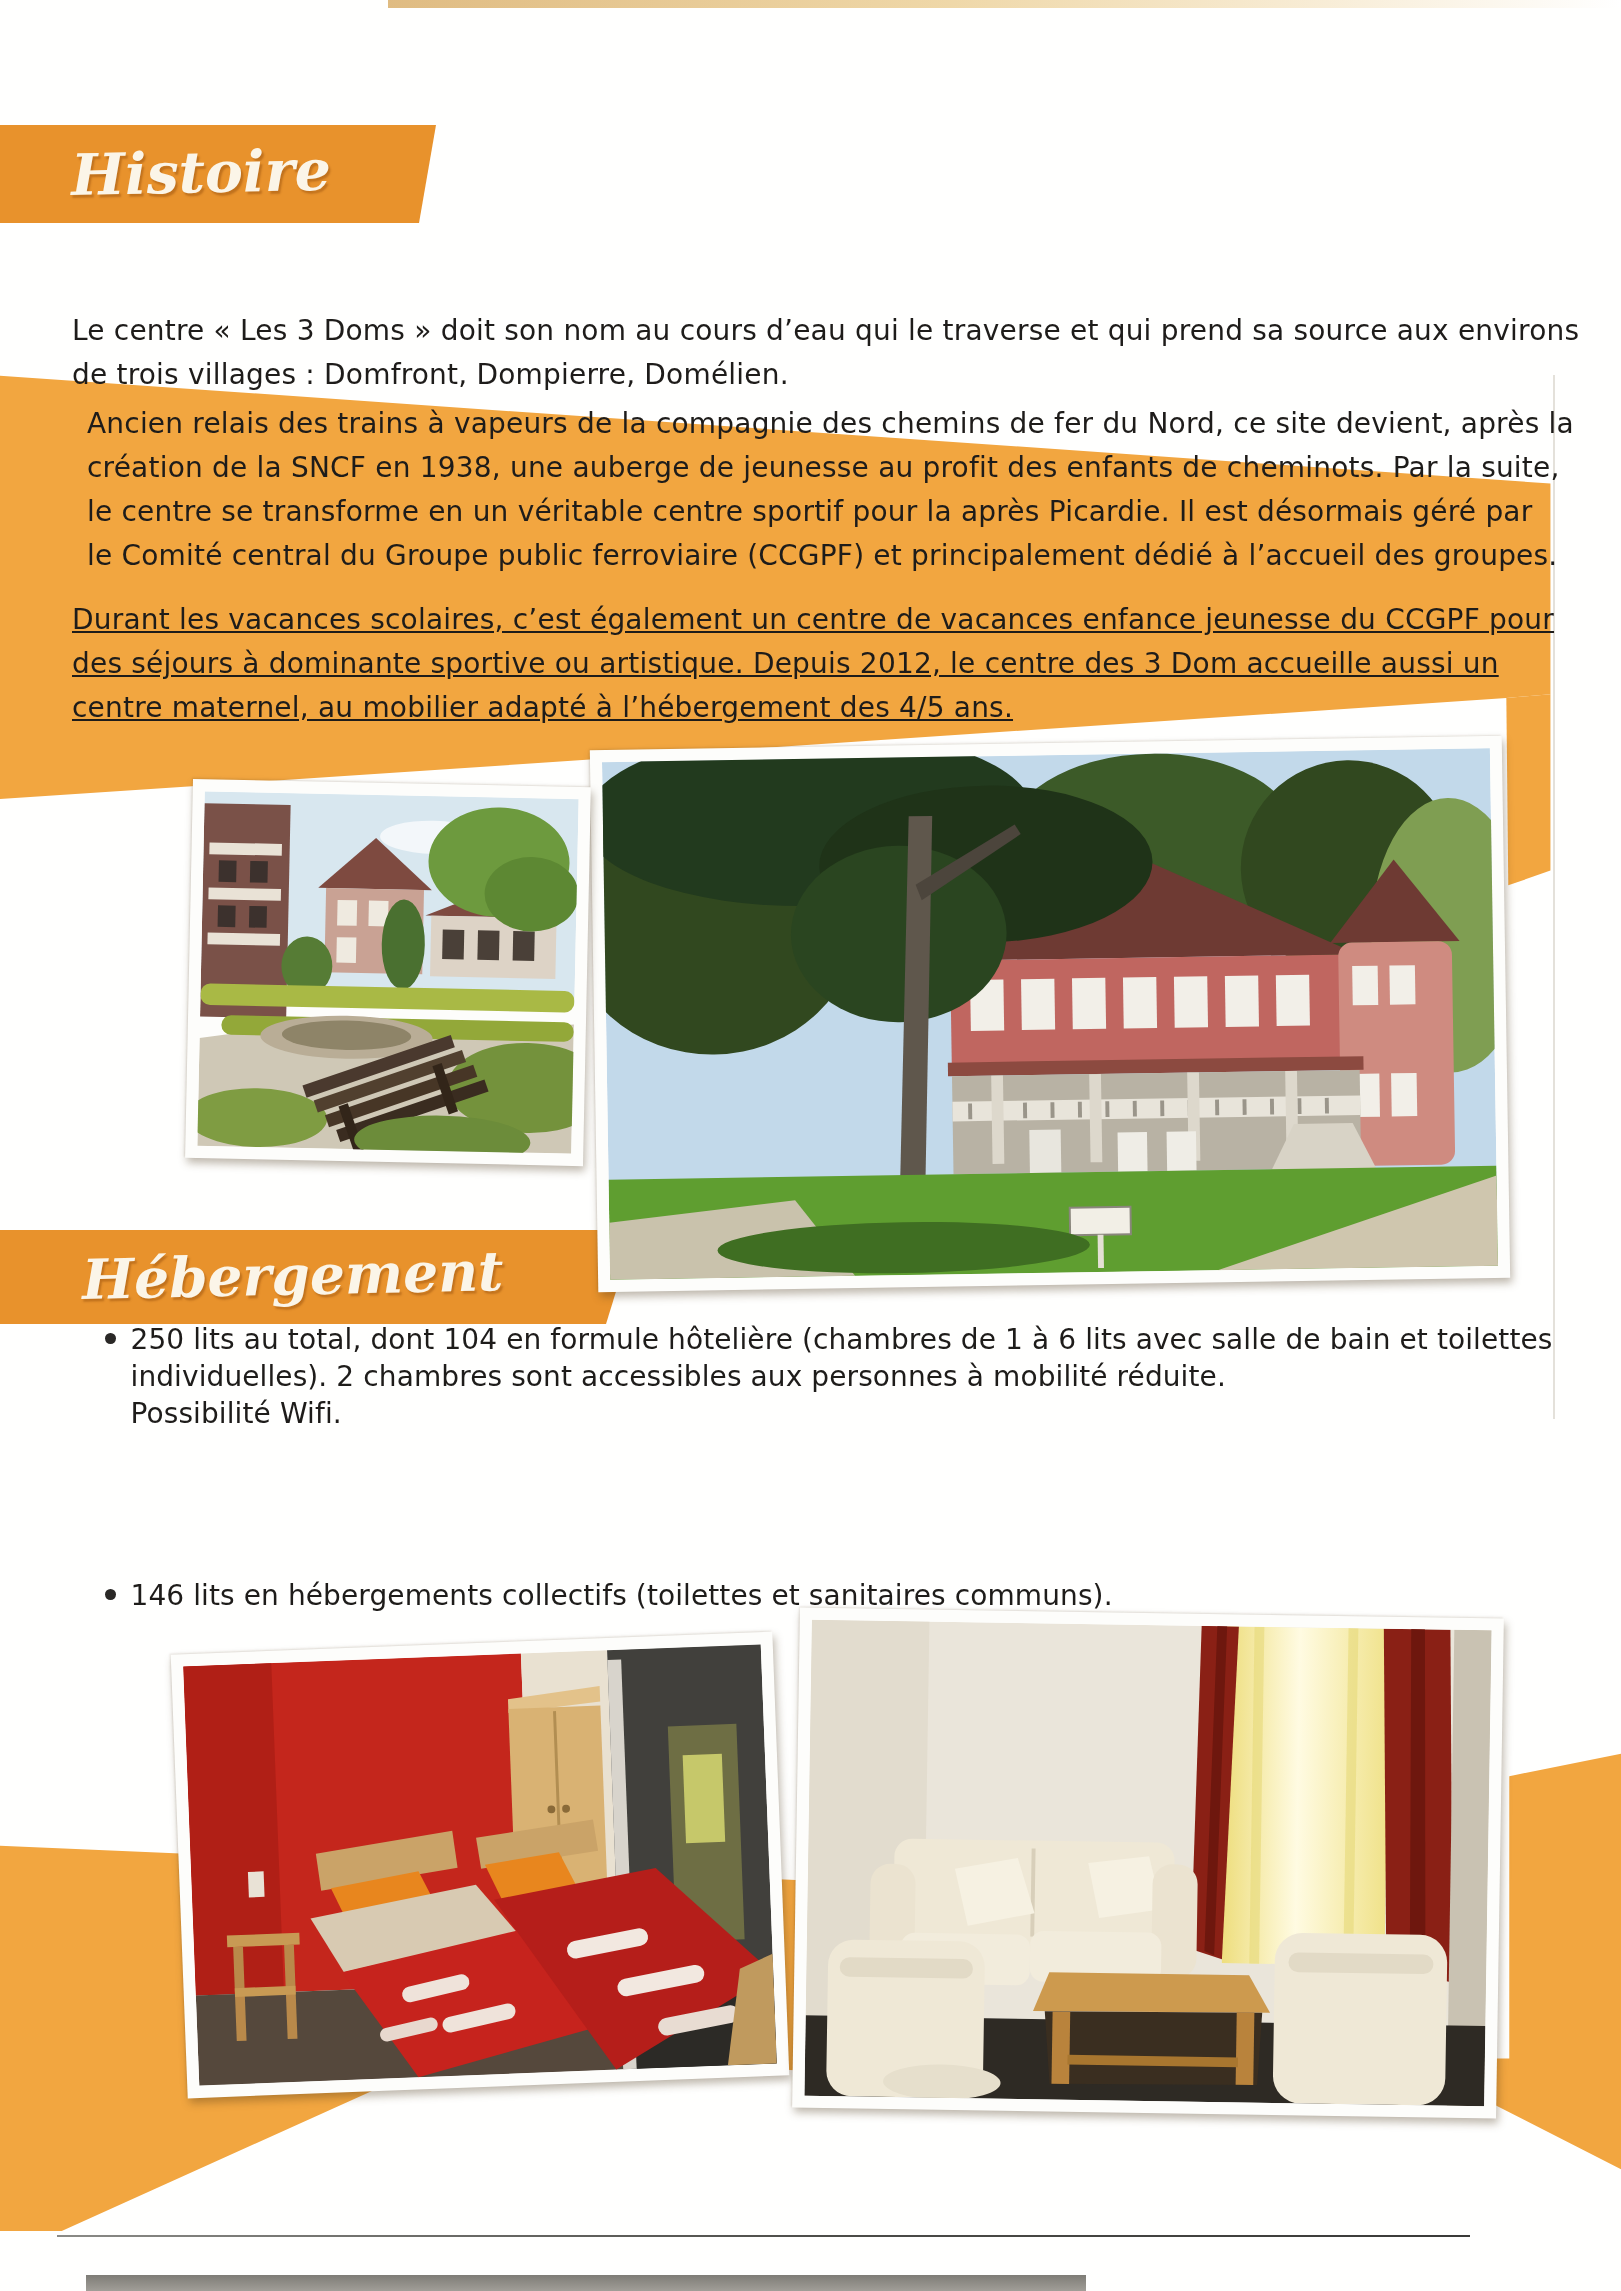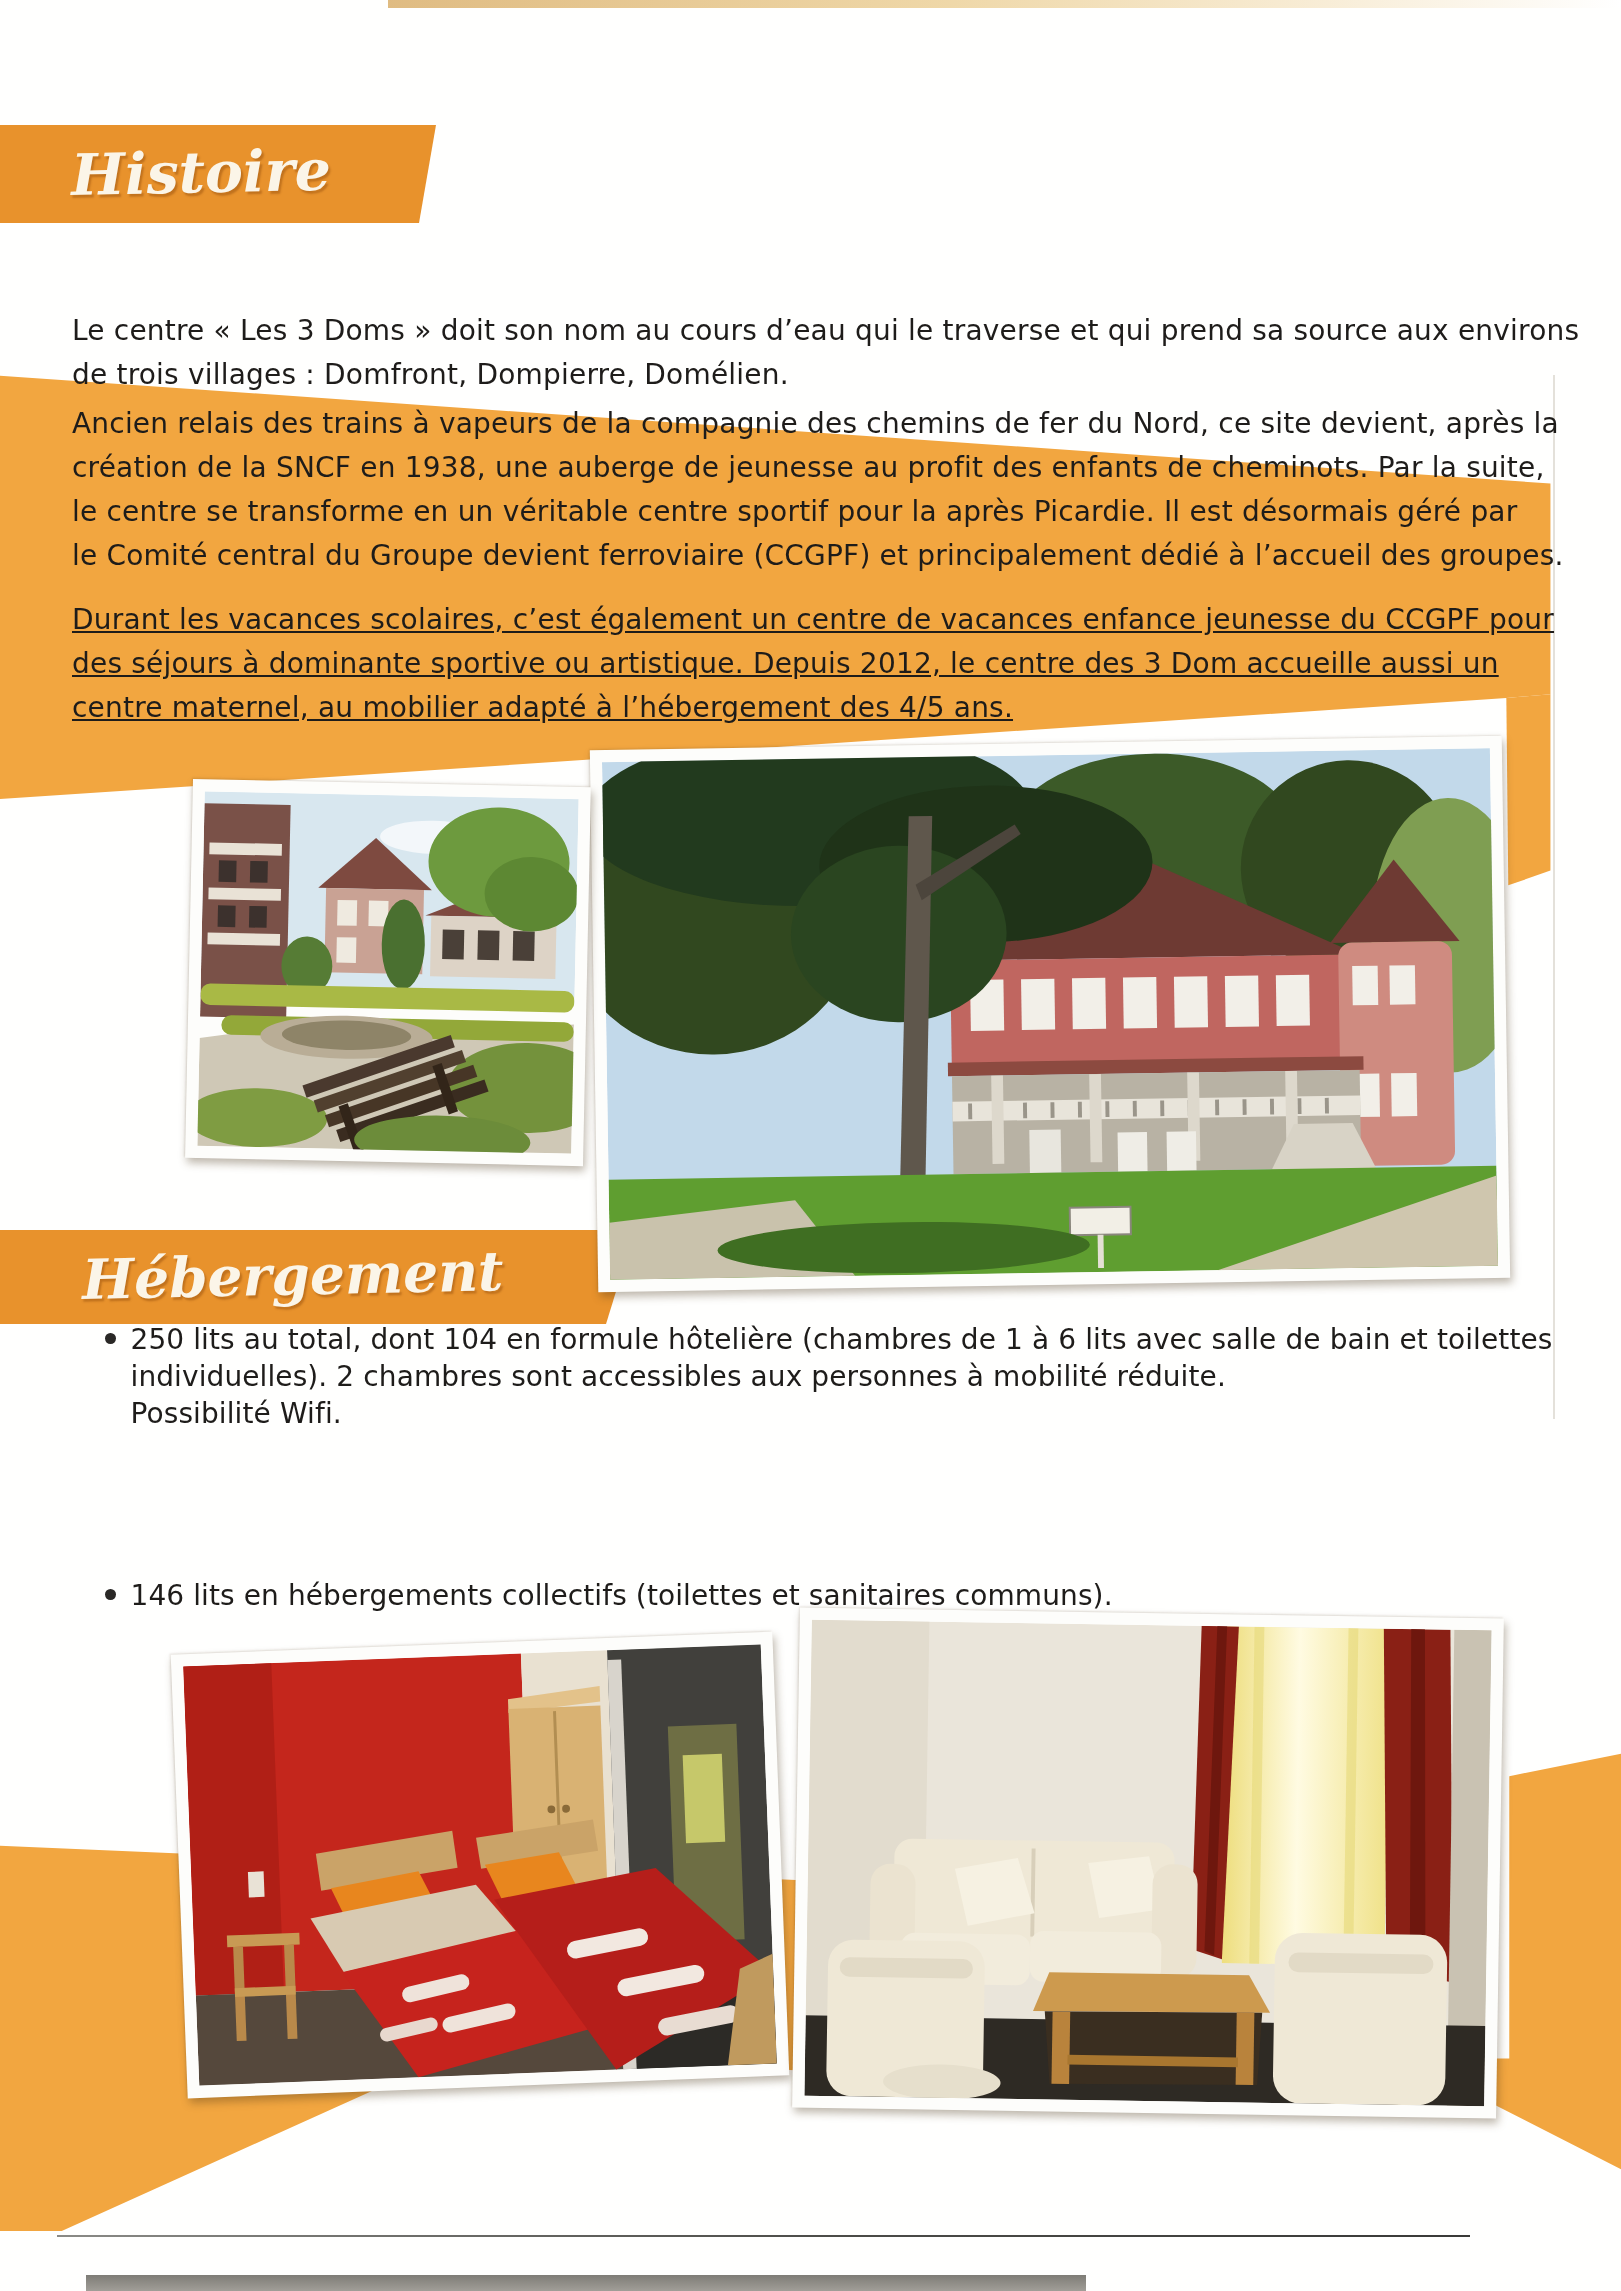--- a/index.html
+++ b/index.html
@@ -35,21 +35,21 @@
     text-shadow:2px 2.9px 2px rgba(120,55,0,.35);
     transform:rotate(-1.2deg);
   }
   #histoire-banner .script{font-size:57px;line-height:94px;padding-left:71px;}
   #hebergement-banner .script{font-size:55px;line-height:90px;padding-left:82px;}
 
   
   .para{position:absolute;left:72px;z-index:5;font-size:28px;line-height:44px;
     letter-spacing:0.2px;white-space:nowrap;}
   #para-1{top:275px;margin-top:34px;}
-  #para-2{top:402px;}
+  #para-2{top:402px;margin-left:15px;}
   #para-3{top:598px;text-decoration:underline;}
   .bullet-item{position:absolute;z-index:5;font-size:28px;line-height:37px;
     letter-spacing:0.1px;white-space:nowrap;}
   #bullet-1{left:105px;top:1321px;}
   #bullet-2{left:105px;top:1577px;}
   .bullet-dot{position:absolute;left:0;top:11.8px;width:10.8px;height:10.8px;border-radius:50%;
     background:#2a2826;}
   .bullet-lines{margin-left:25.5px;}
 
   
@@ -88,21 +88,21 @@
   </div>
 
   <div id="para-1" class="para">
     <div>Le centre « Les 3 Doms » doit son nom au cours d’eau qui le traverse et qui prend sa source aux environs</div>
     <div>de trois villages : Domfront, Dompierre, Domélien.</div>
   </div>
   <div id="para-2" class="para">
     <div>Ancien relais des trains à vapeurs de la compagnie des chemins de fer du Nord, ce site devient, après la</div>
     <div>création de la SNCF en 1938, une auberge de jeunesse au profit des enfants de cheminots. Par la suite,</div>
     <div>le centre se transforme en un véritable centre sportif pour la après Picardie. Il est désormais géré par</div>
-    <div>le Comité central du Groupe devient ferroviaire (CCGPF) et principalement dédié à l’accueil des groupes.</div>
+    <div>le Comité central du Groupe public ferroviaire (CCGPF) et principalement dédié à l’accueil des groupes.</div>
   </div>
   <div id="para-3" class="para">
     <div>Durant les vacances scolaires, c’est également un centre de vacances enfance jeunesse du CCGPF pour</div>
     <div>des séjours à dominante sportive ou artistique. Depuis 2012, le centre des 3 Dom accueille aussi un</div>
     <div>centre maternel, au mobilier adapté à l’hébergement des 4/5 ans.</div>
   </div>
 
   <div id="garden-photo" class="photo">
     <svg width="374" height="355" viewBox="0 0 382 362">
       <rect x="0" y="0" width="382" height="210" fill="#d8e7ef"></rect>

